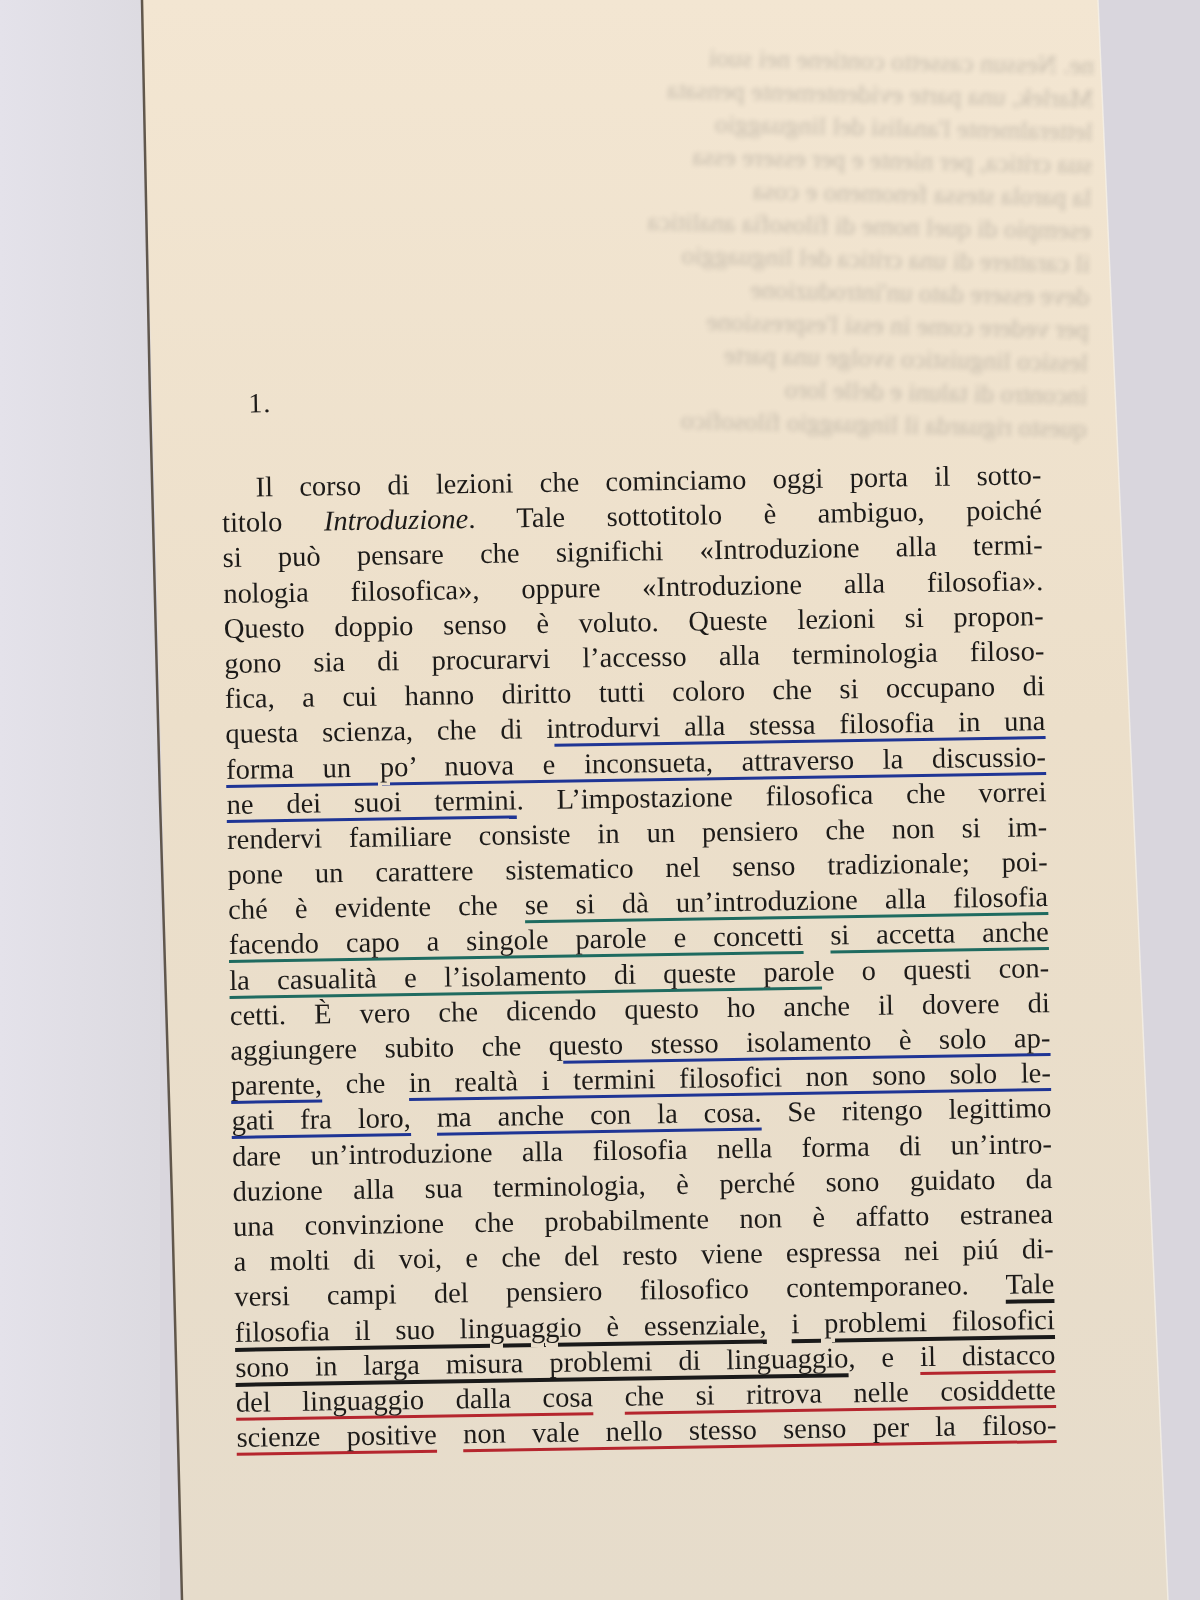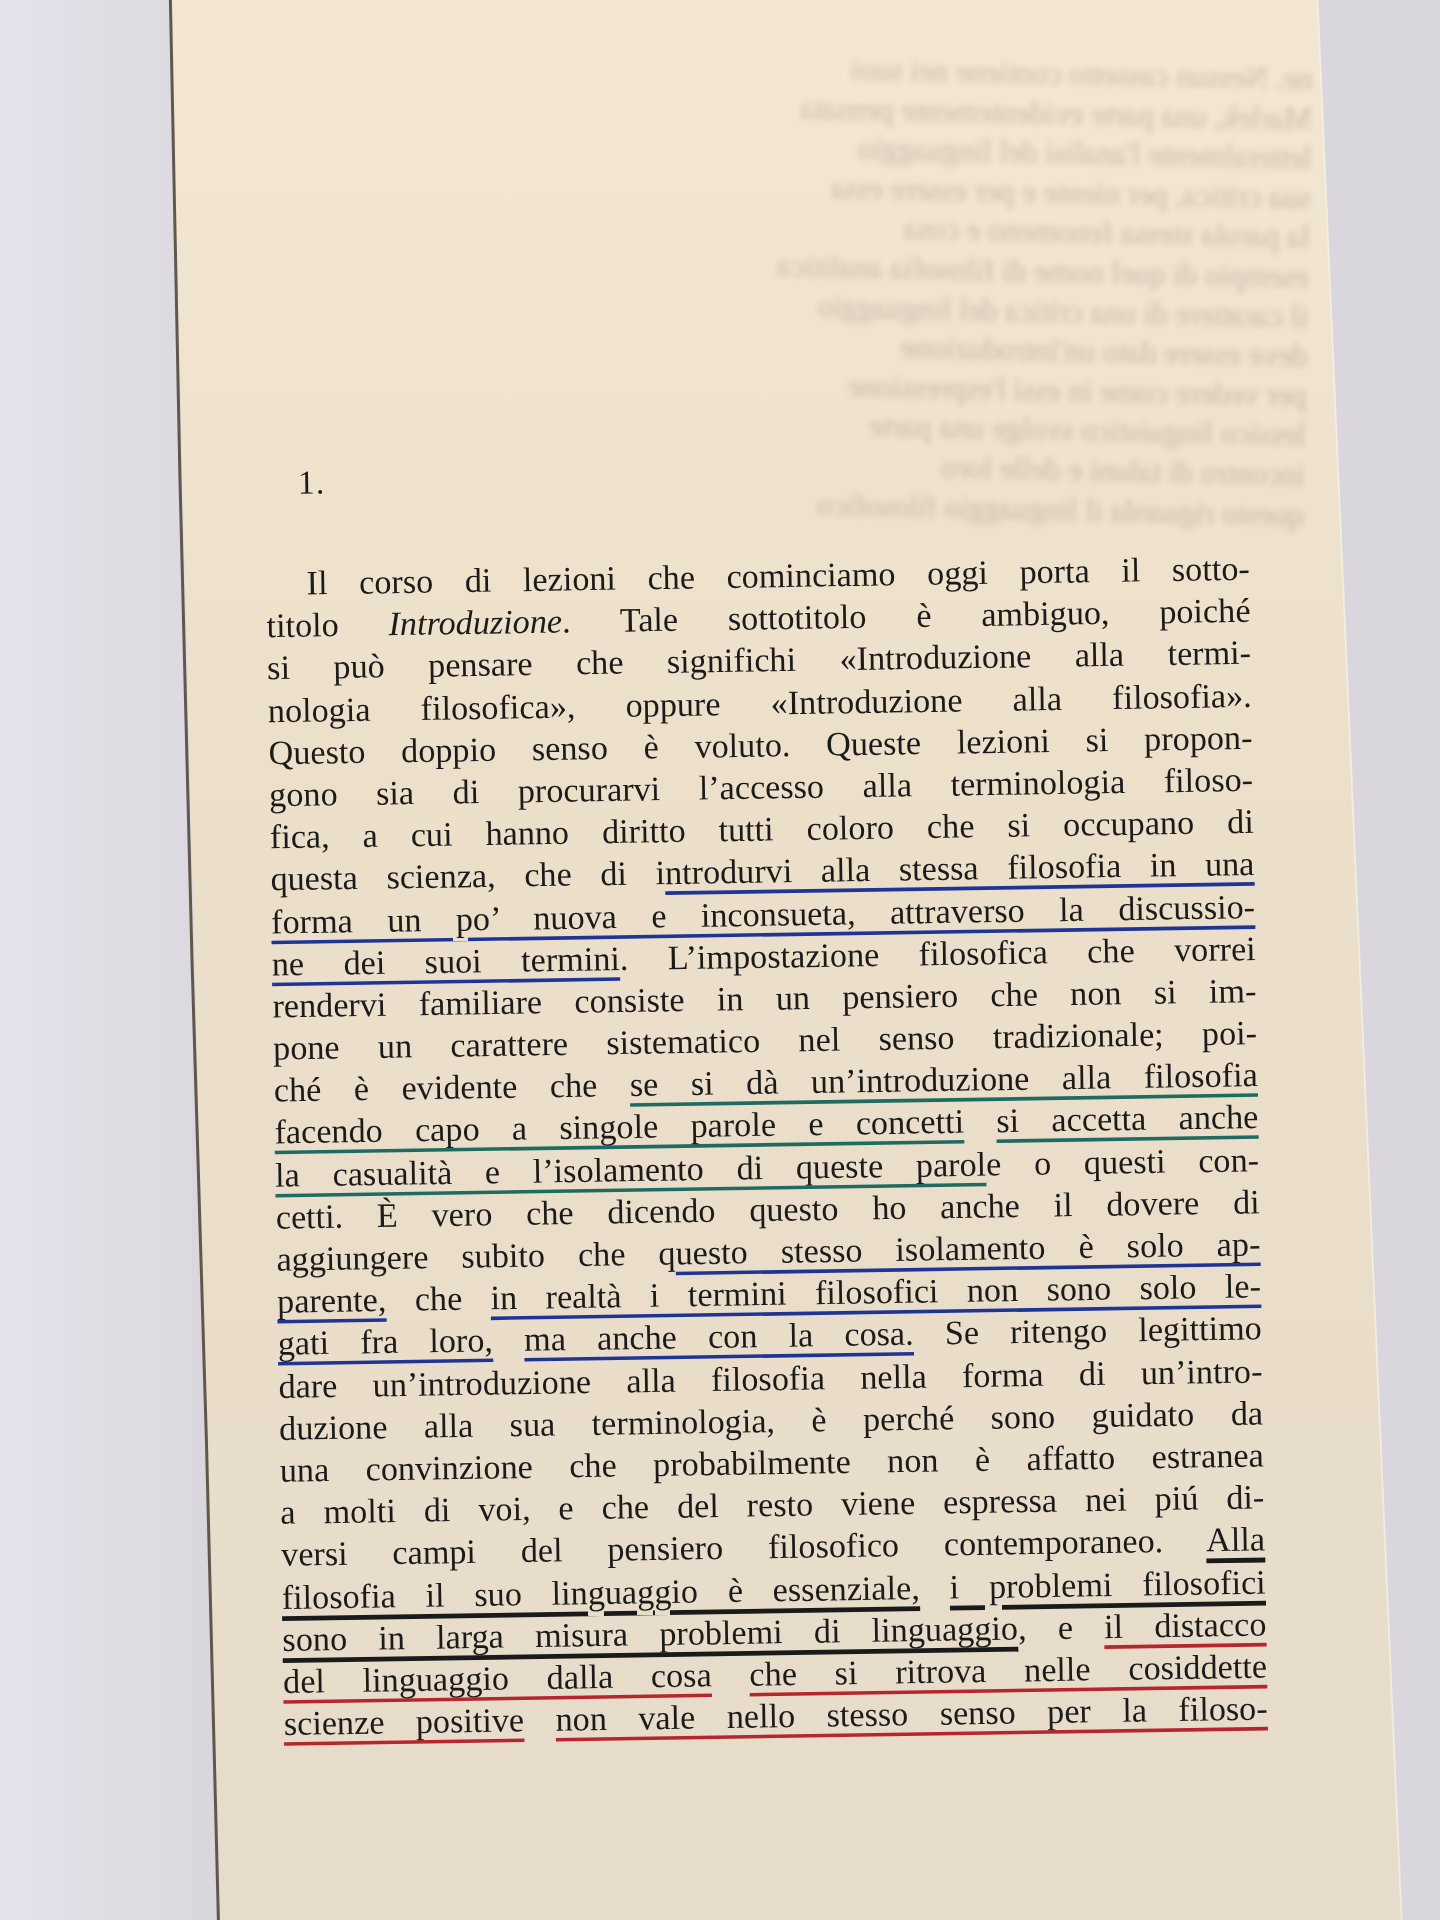--- a/index.html
+++ b/index.html
@@ -89,21 +89,21 @@
         <div class="line"><span class="seg u-green">facendo capo a singole parole e concetti</span><span class="seg "> </span><span class="seg u-green">si accetta anche</span></div>
         <div class="line"><span class="seg u-green">la casualità e l’isolamento di queste parol</span><span class="seg ">e o questi con-</span></div>
         <div class="line"><span class="seg ">cetti. È vero che dicendo questo ho anche il dovere di</span></div>
         <div class="line"><span class="seg ">aggiungere subito che q</span><span class="seg u-blue">uesto stesso isolamento è solo ap-</span></div>
         <div class="line"><span class="seg u-blue">parente,</span><span class="seg "> che </span><span class="seg u-blue">in realtà i termini filosofici non sono solo le-</span></div>
         <div class="line"><span class="seg u-blue">gati fra loro,</span><span class="seg "> </span><span class="seg u-blue">ma anche con la cosa.</span><span class="seg "> Se ritengo legittimo</span></div>
         <div class="line"><span class="seg ">dare un’introduzione alla filosofia nella forma di un’intro-</span></div>
         <div class="line"><span class="seg ">duzione alla sua terminologia, è perché sono guidato da</span></div>
         <div class="line"><span class="seg ">una convinzione che probabilmente non è affatto estranea</span></div>
         <div class="line"><span class="seg ">a molti di voi, e che del resto viene espressa nei piú di-</span></div>
-        <div class="line"><span class="seg ">versi campi del pensiero filosofico contemporaneo. </span><span class="seg u-black">Alla</span></div>
+        <div class="line"><span class="seg ">versi campi del pensiero filosofico contemporaneo. </span><span class="seg u-black">Tale</span></div>
         <div class="line"><span class="seg u-black">filosofia il suo linguaggio è essenziale,</span><span class="seg "> </span><span class="seg u-black">i problemi filosofici</span></div>
         <div class="line"><span class="seg u-black">sono in larga misura problemi di linguaggio</span><span class="seg ">, e </span><span class="seg u-red">il distacco</span></div>
         <div class="line"><span class="seg u-red">del linguaggio dalla cosa</span><span class="seg "> </span><span class="seg u-red">che si ritrova nelle cosiddette</span></div>
         <div class="line"><span class="seg u-red">scienze positive</span><span class="seg "> </span><span class="seg u-red">non vale nello stesso senso per la filoso-</span></div>
       </div>
   </div>
 </div>
 
 <svg class="page-edge" viewBox="0 0 1200 1600" width="1200" height="1600">
   <path d="M142 0 L150 400 L160 800 L172 1200 L182 1600" stroke="#4a3f33" stroke-width="2.5" fill="none" opacity="0.85"></path>

